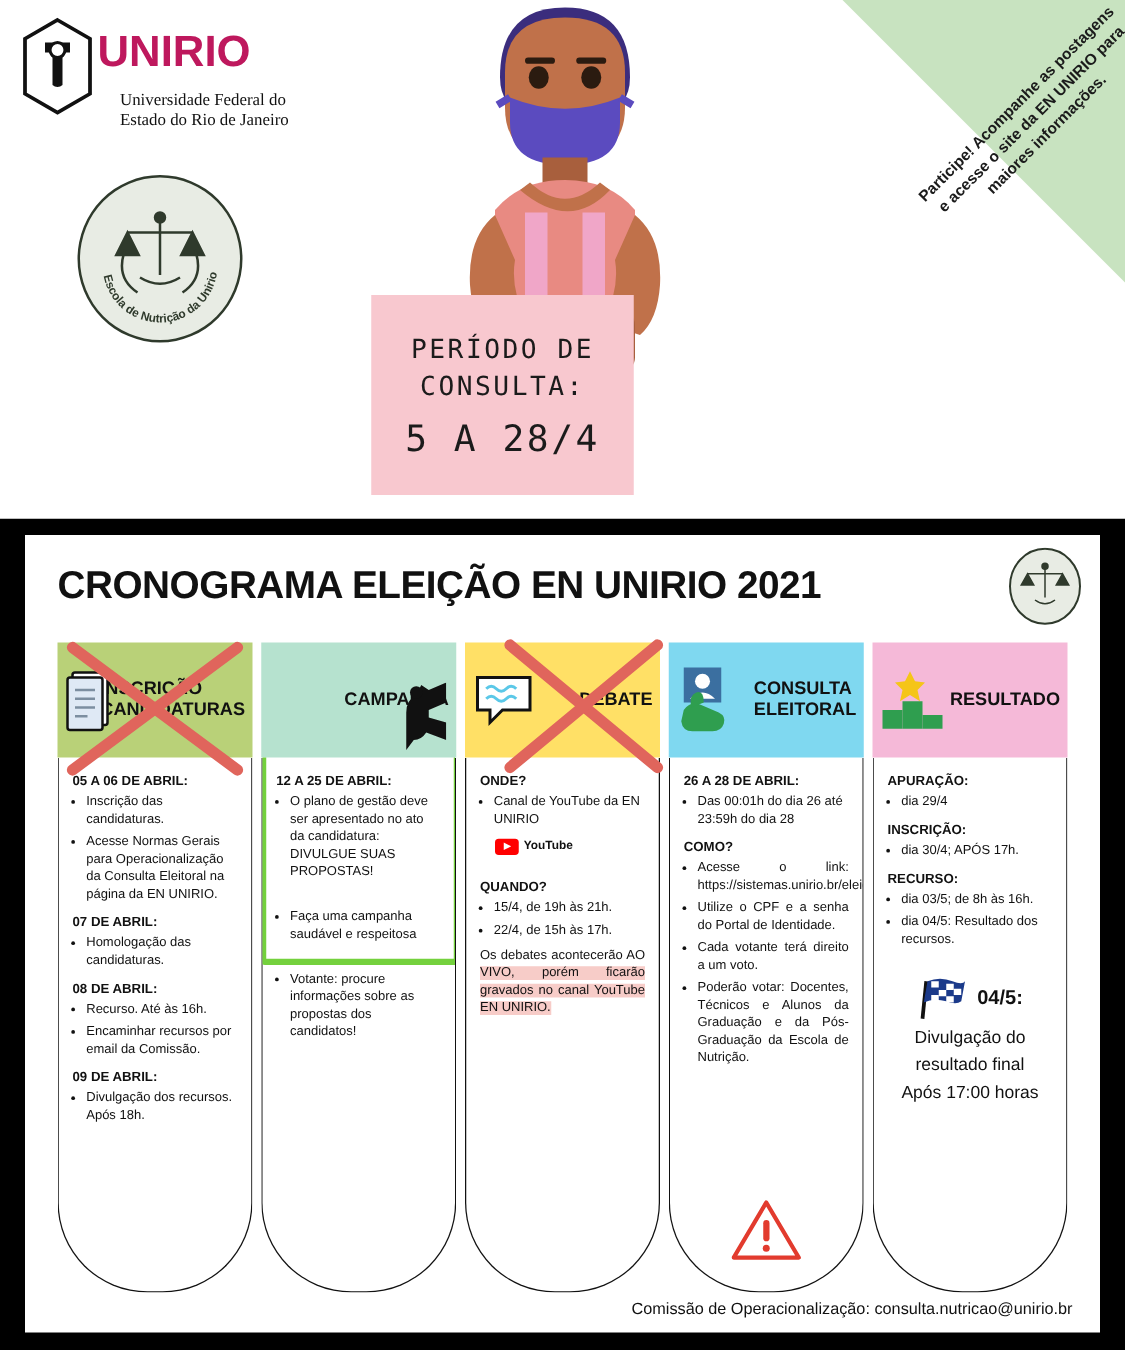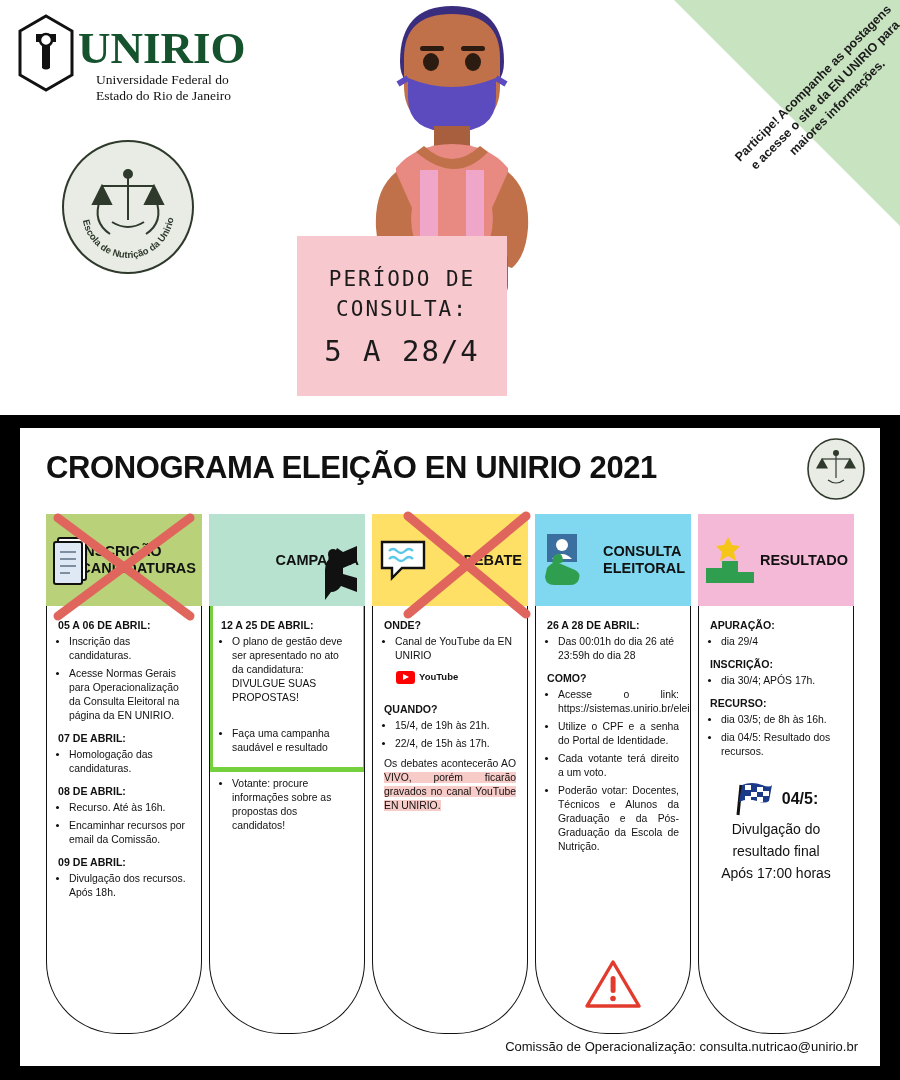--- a/index.html
+++ b/index.html
@@ -14,23 +14,23 @@
   
   #top-banner{
     position:absolute;left:0;top:0;width:900px;height:415px;
     background:#ffffff;overflow:hidden;
   }
   
   #unirio-logo{position:absolute;left:18px;top:14px;width:250px;height:90px;}
   #unirio-mark{position:absolute;left:0;top:0;width:56px;height:78px;}
   #unirio-word{
     position:absolute;left:60px;top:8px;
-    font-size:45px;font-weight:bold;letter-spacing:0px;
-    font-family:Liberation Serif, serif;
-    color:#14532d;
+    font-size:35px;font-weight:bold;letter-spacing:0px;
+    font-family:Liberation Sans, sans-serif;
+    color:#be185d;
   }
   #unirio-sub{
     position:absolute;left:78px;top:58px;
     font-size:13.5px;line-height:16px;color:#111;
     font-family:Liberation Serif, serif;
   }
   
   #seal-top{position:absolute;left:62px;top:140px;width:128px;height:130px;}
   .seal-ellipse{
     width:100%;height:100%;border-radius:50%;
@@ -298,21 +298,21 @@
         </div>
         <svg style="position:absolute;right:8px;bottom:6px;" width="46" height="54" viewBox="0 0 46 54">
           <path d="M14 54 v-30 q0-10 8-14 l4 -8 l6 4 l14 -6 v16 l-14 6 l0 6 l14 4 v14 l-16 -6 q-4 6 -10 6z" fill="#111"></path>
           <circle cx="22" cy="8" r="5" fill="#111"></circle>
         </svg>
       </div>
       <div class="col-body">
         <div class="sec-title first">12 A 25 DE ABRIL:</div>
         <ul class="bul">
           <li style="margin-bottom:22px;">O plano de gestão deve ser apresentado no ato da candidatura: DIVULGUE SUAS PROPOSTAS!</li>
-          <li style="margin-bottom:22px;">Faça uma campanha saudável e resultado</li>
+          <li style="margin-bottom:22px;">Faça uma campanha saudável e respeitosa</li>
           <li>Votante: procure informações sobre as propostas dos candidatos!</li>
         </ul>
         <div class="green-box" style="left:-2px;top:-66px;width:150px;height:222px;"></div>
       </div>
     </div>
 
     <div class="col" style="left:326px;">
       <div class="col-head" style="background:#ffe066;">
         <svg class="hicon" width="58" height="48" viewBox="0 0 58 48">
           <path d="M4 6 h42 v26 h-22 l-10 10 v-10 h-10z" fill="#fff" stroke="#111" stroke-width="2.4"></path>

